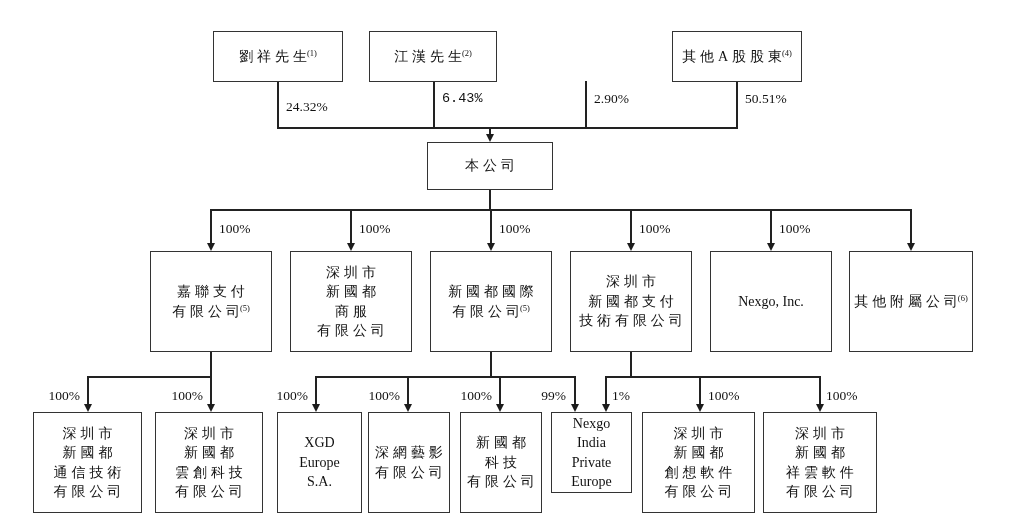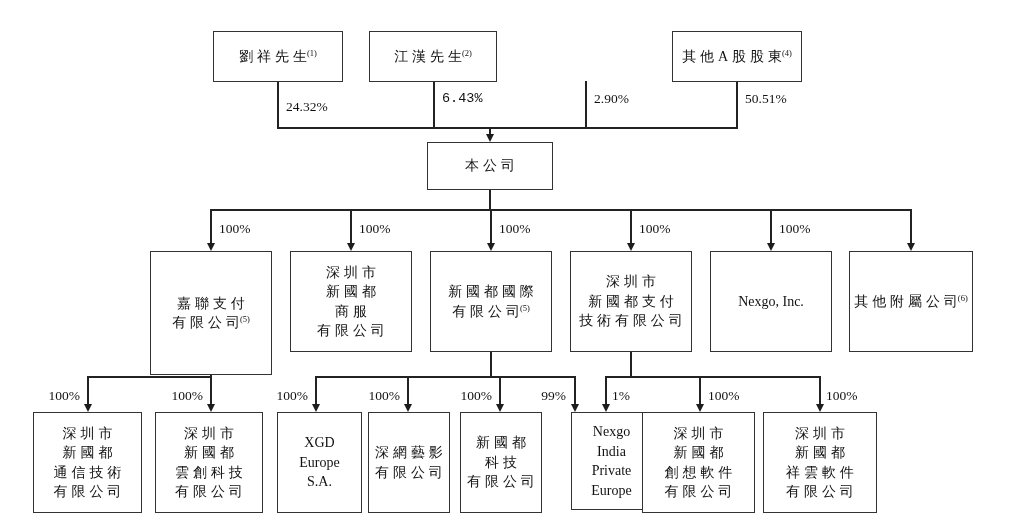--- a/index.html
+++ b/index.html
@@ -122,21 +122,21 @@
     </div>
     <div class="node" style="left: 369px; top: 31px; width: 128px; height: 51px; border-color: rgb(51, 51, 51); text-align: right;">
       <div class="nline"><span class="t cjk">江漢先生</span><span class="fnref">(2)</span></div>
     </div>
     <div class="node" style="left: 672px; top: 31px; width: 130px; height: 51px; border-color: rgb(51, 51, 51);">
       <div class="nline"><span class="t cjk">其他A股股東</span><span class="fnref">(4)</span></div>
     </div>
     <div class="node" style="left: 427px; top: 142px; width: 126px; height: 48px; border-color: rgb(51, 51, 51); text-align: right;">
       <div class="nline"><span class="t cjk">本公司</span></div>
     </div>
-    <div class="node" style="left: 150px; top: 251px; width: 122px; height: 124px; border-color: rgb(51, 51, 51);">
+    <div class="node" style="left: 150px; top: 251px; width: 122px; height: 101px; border-color: rgb(51, 51, 51);">
       <div class="nline"><span class="t cjk">嘉聯支付</span></div>
       <div class="nline"><span class="t cjk">有限公司</span><span class="fnref">(5)</span></div>
     </div>
     <div class="node" style="left: 290px; top: 251px; width: 122px; height: 101px; border-color: rgb(51, 51, 51);">
       <div class="nline"><span class="t cjk">深圳市</span></div>
       <div class="nline"><span class="t cjk">新國都</span></div>
       <div class="nline"><span class="t cjk">商服</span></div>
       <div class="nline"><span class="t cjk">有限公司</span></div>
     </div>
     <div class="node" style="left: 430px; top: 251px; width: 122px; height: 101px; border-color: rgb(51, 51, 51);">
@@ -173,21 +173,21 @@
     </div>
     <div class="node" style="left: 368px; top: 412px; width: 82px; height: 101px; border-color: rgb(51, 51, 51);">
       <div class="nline"><span class="t cjk">深網藝影</span></div>
       <div class="nline"><span class="t cjk">有限公司</span></div>
     </div>
     <div class="node" style="left: 460px; top: 412px; width: 82px; height: 101px; border-color: rgb(51, 51, 51);">
       <div class="nline"><span class="t cjk">新國都</span></div>
       <div class="nline"><span class="t cjk">科技</span></div>
       <div class="nline"><span class="t cjk">有限公司</span></div>
     </div>
-    <div class="node" style="left: 551px; top: 412px; width: 81px; height: 98px; border-color: rgb(51, 51, 51); margin-left: 20px;">
+    <div class="node" style="left: 551px; top: 412px; width: 81px; height: 81px; border-color: rgb(51, 51, 51);">
       <div class="nline"><span class="t">Nexgo</span></div>
       <div class="nline"><span class="t">India</span></div>
       <div class="nline"><span class="t">Private</span></div>
       <div class="nline"><span class="t">Europe</span></div>
     </div>
     <div class="node" style="left: 642px; top: 412px; width: 113px; height: 101px; border-color: rgb(51, 51, 51);">
       <div class="nline"><span class="t cjk">深圳市</span></div>
       <div class="nline"><span class="t cjk">新國都</span></div>
       <div class="nline"><span class="t cjk">創想軟件</span></div>
       <div class="nline"><span class="t cjk">有限公司</span></div>

